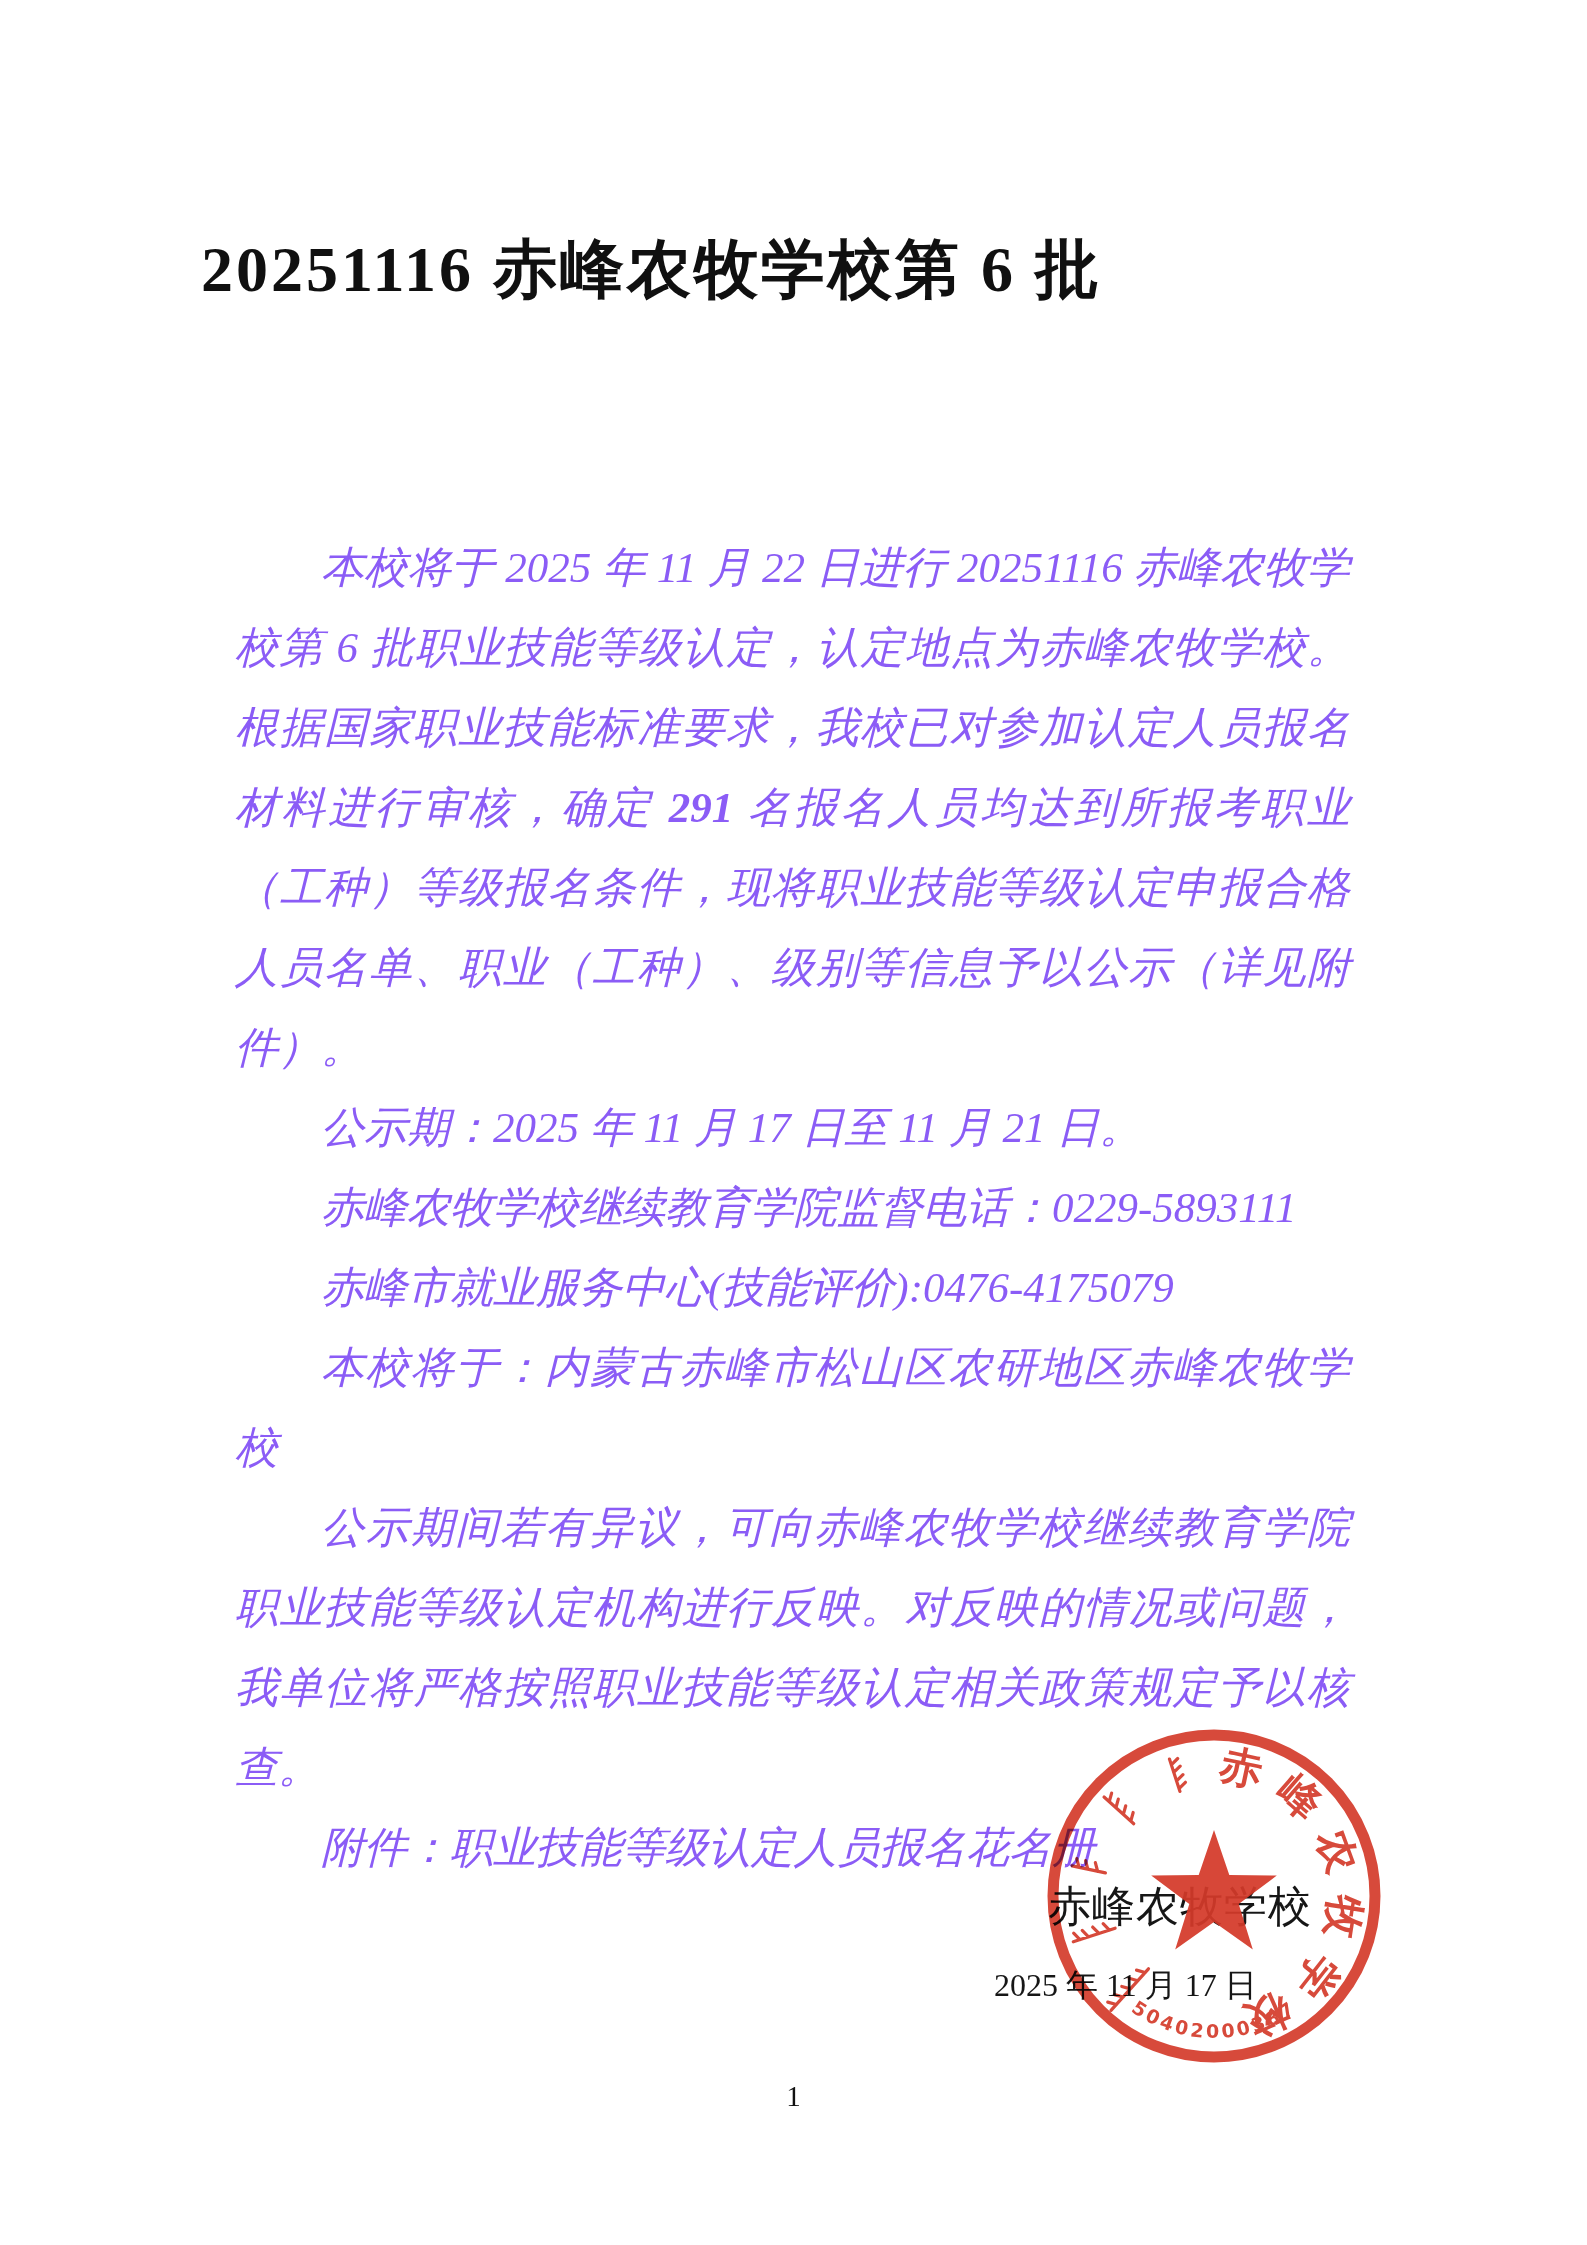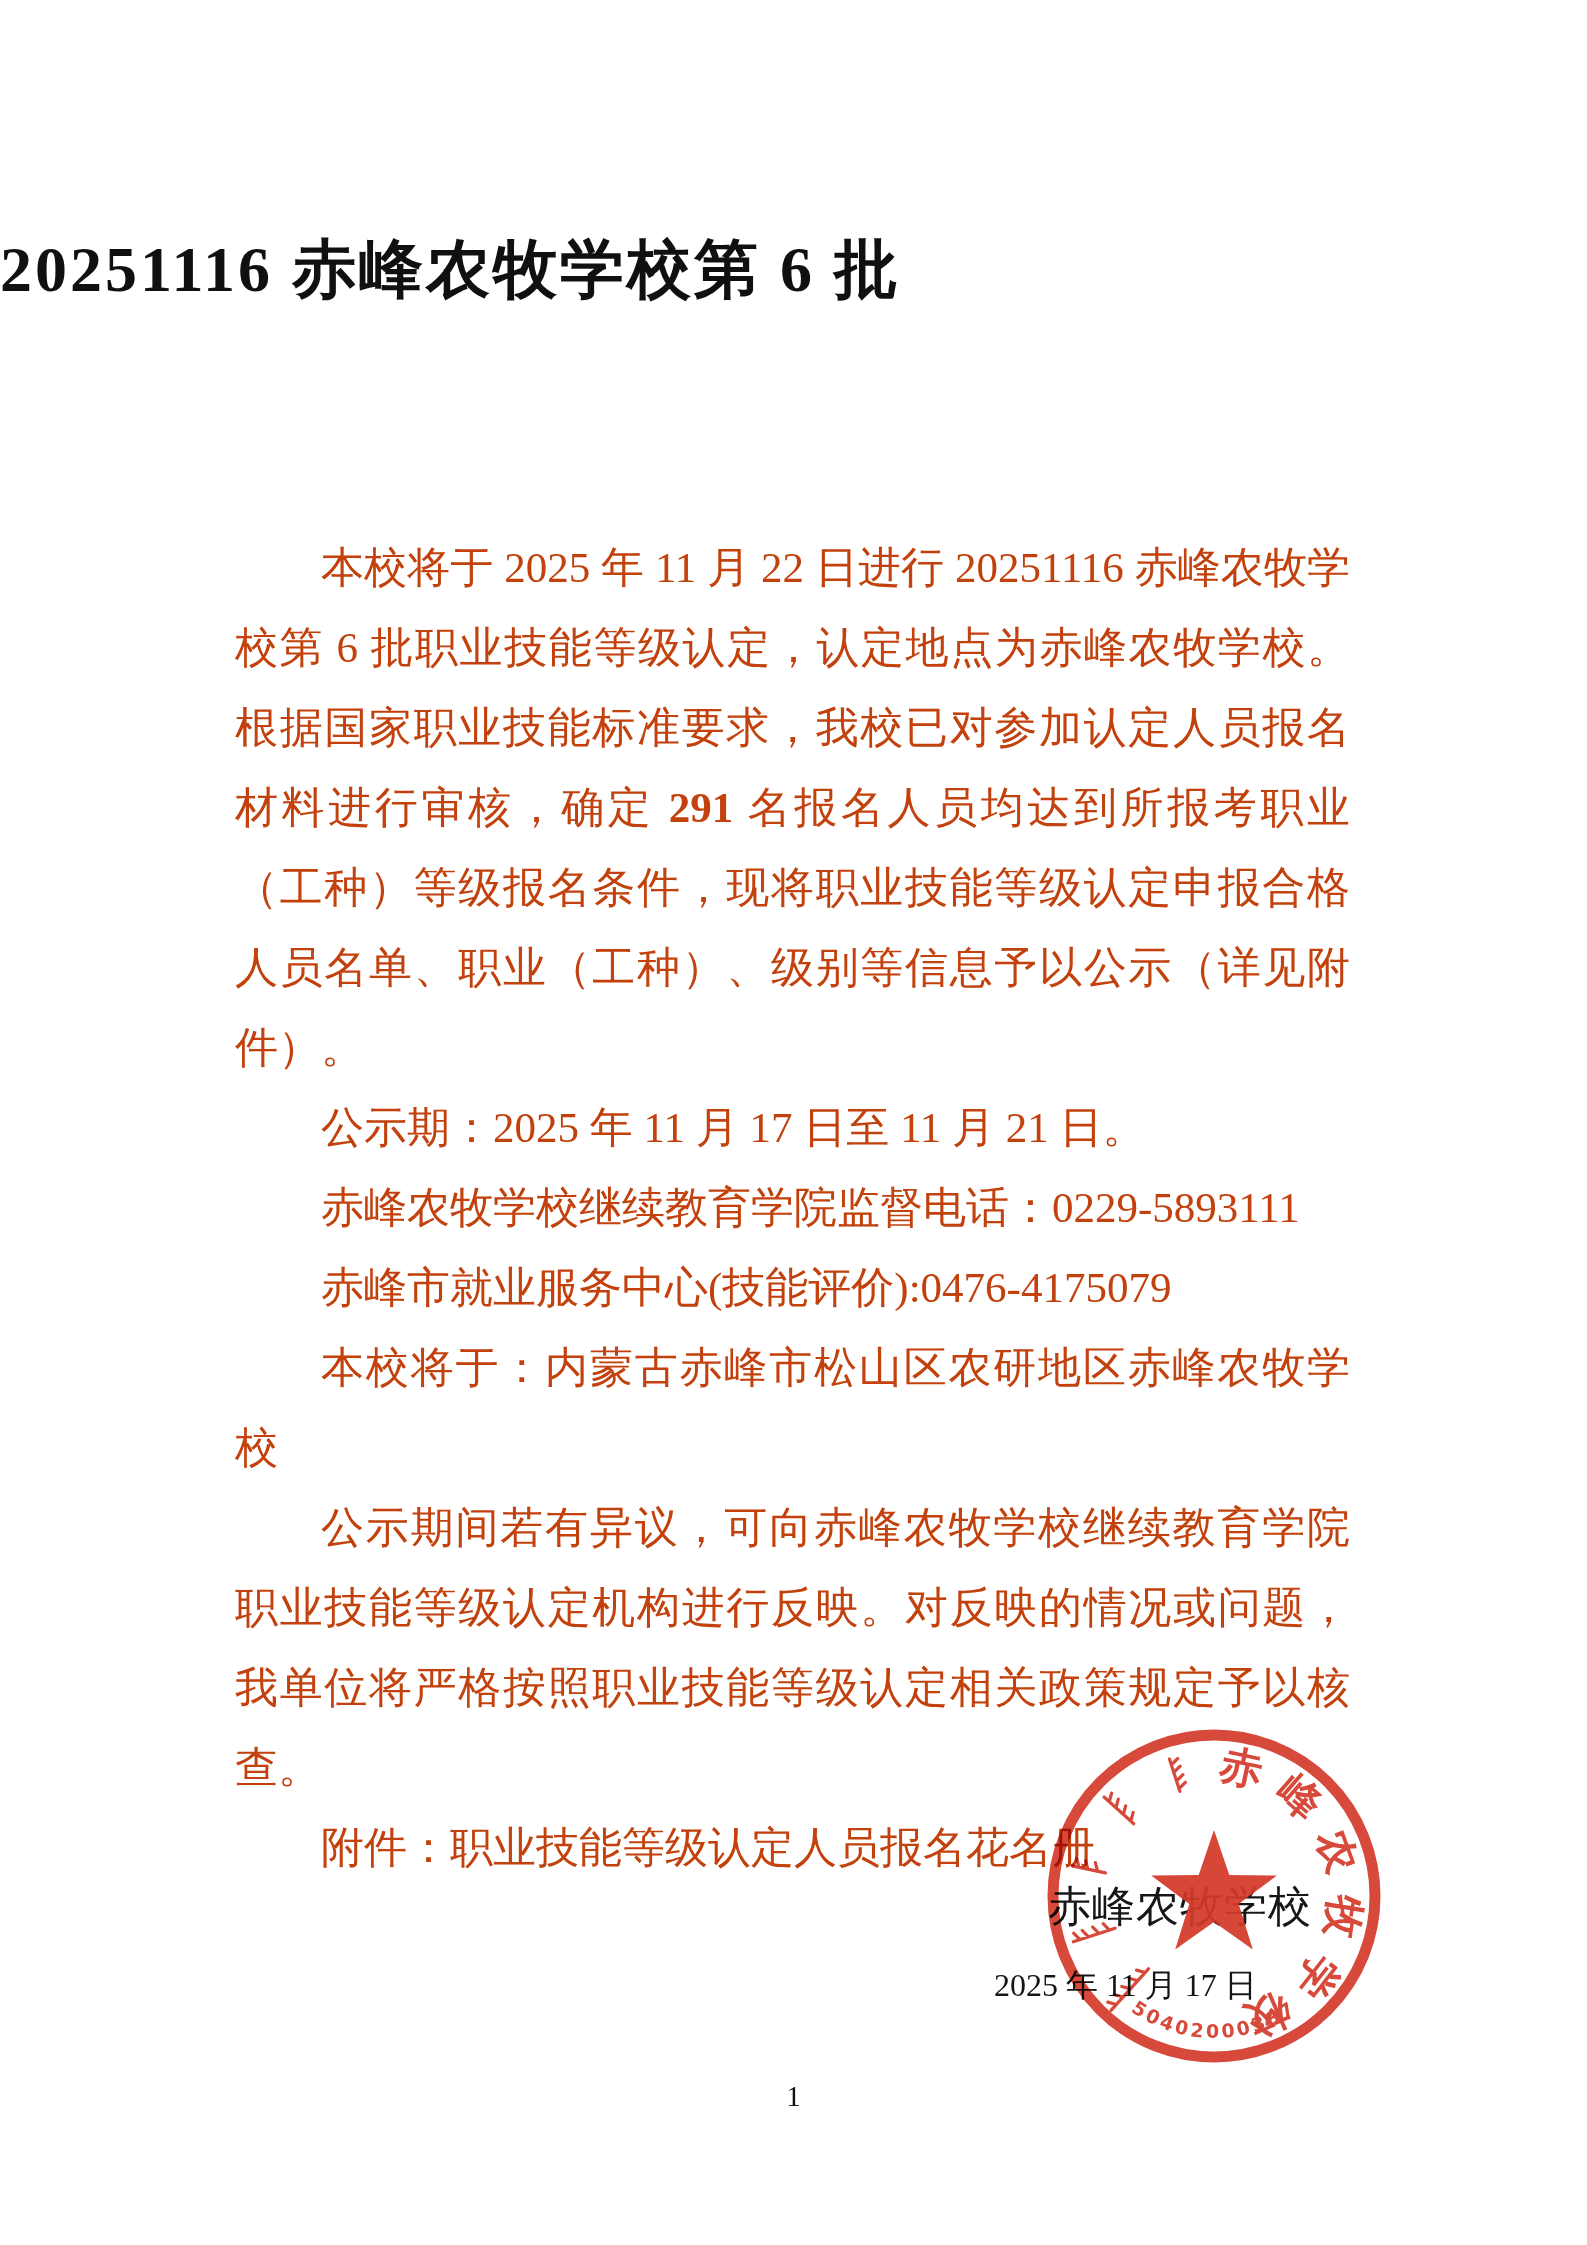--- a/index.html
+++ b/index.html
@@ -11,39 +11,40 @@
     background: #ffffff;
     overflow: hidden;
     font-family: "Liberation Serif", "DejaVu Serif", serif;
     color: #161616;
   }
   .doc-title {
     position: absolute;
     top: 212px;
     left: 0;
     width: 1303px;
-    text-align: left;
+    text-align: center;
     font-weight: bold;
     color: #101010;
   }
   .doc-title .title-line {
     font-size: 64px;
     line-height: 116px;
     letter-spacing: 3px;
     white-space: nowrap;
   }
   .doc-body {
     position: absolute;
     top: 528px;
     left: 235px;
     width: 1115px;
     font-size: 43px;
     line-height: 80px;
     text-align: justify;
-    color: #c2410c;
+    color: #8b5cf6;
+    font-style: italic;
   }
   .doc-body p {
     margin: 0;
     text-indent: 86px;
   }
   .bold-num { font-weight: bold; }
   .attachment-line { margin-top: 128px; }
   .sign-org {
     position: absolute;
     top: 1878px;

